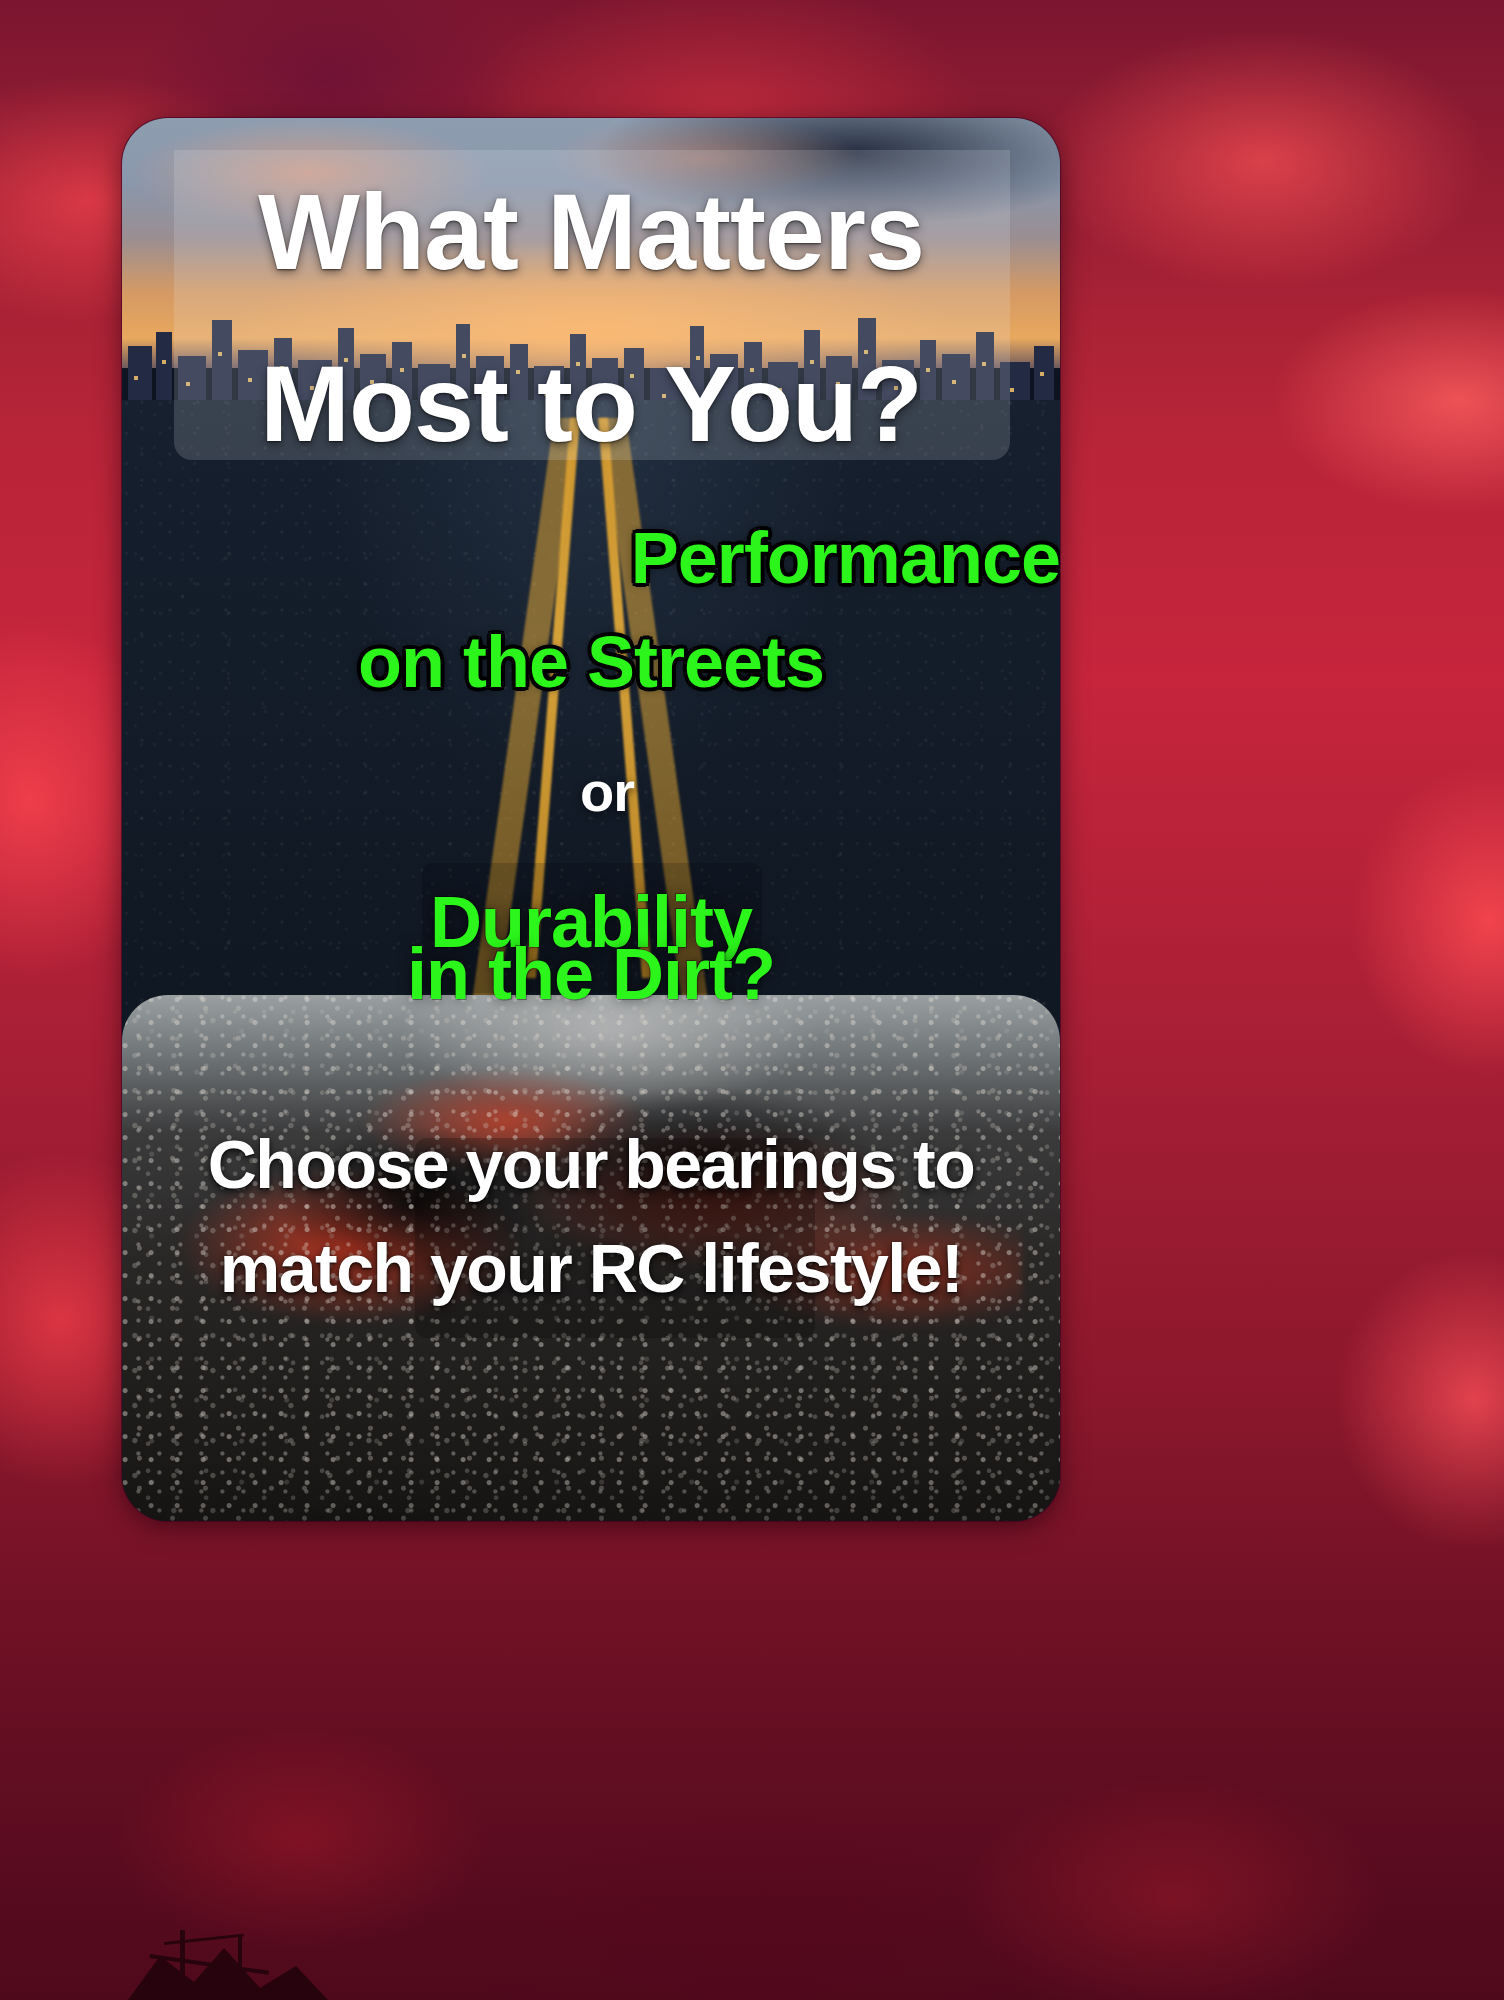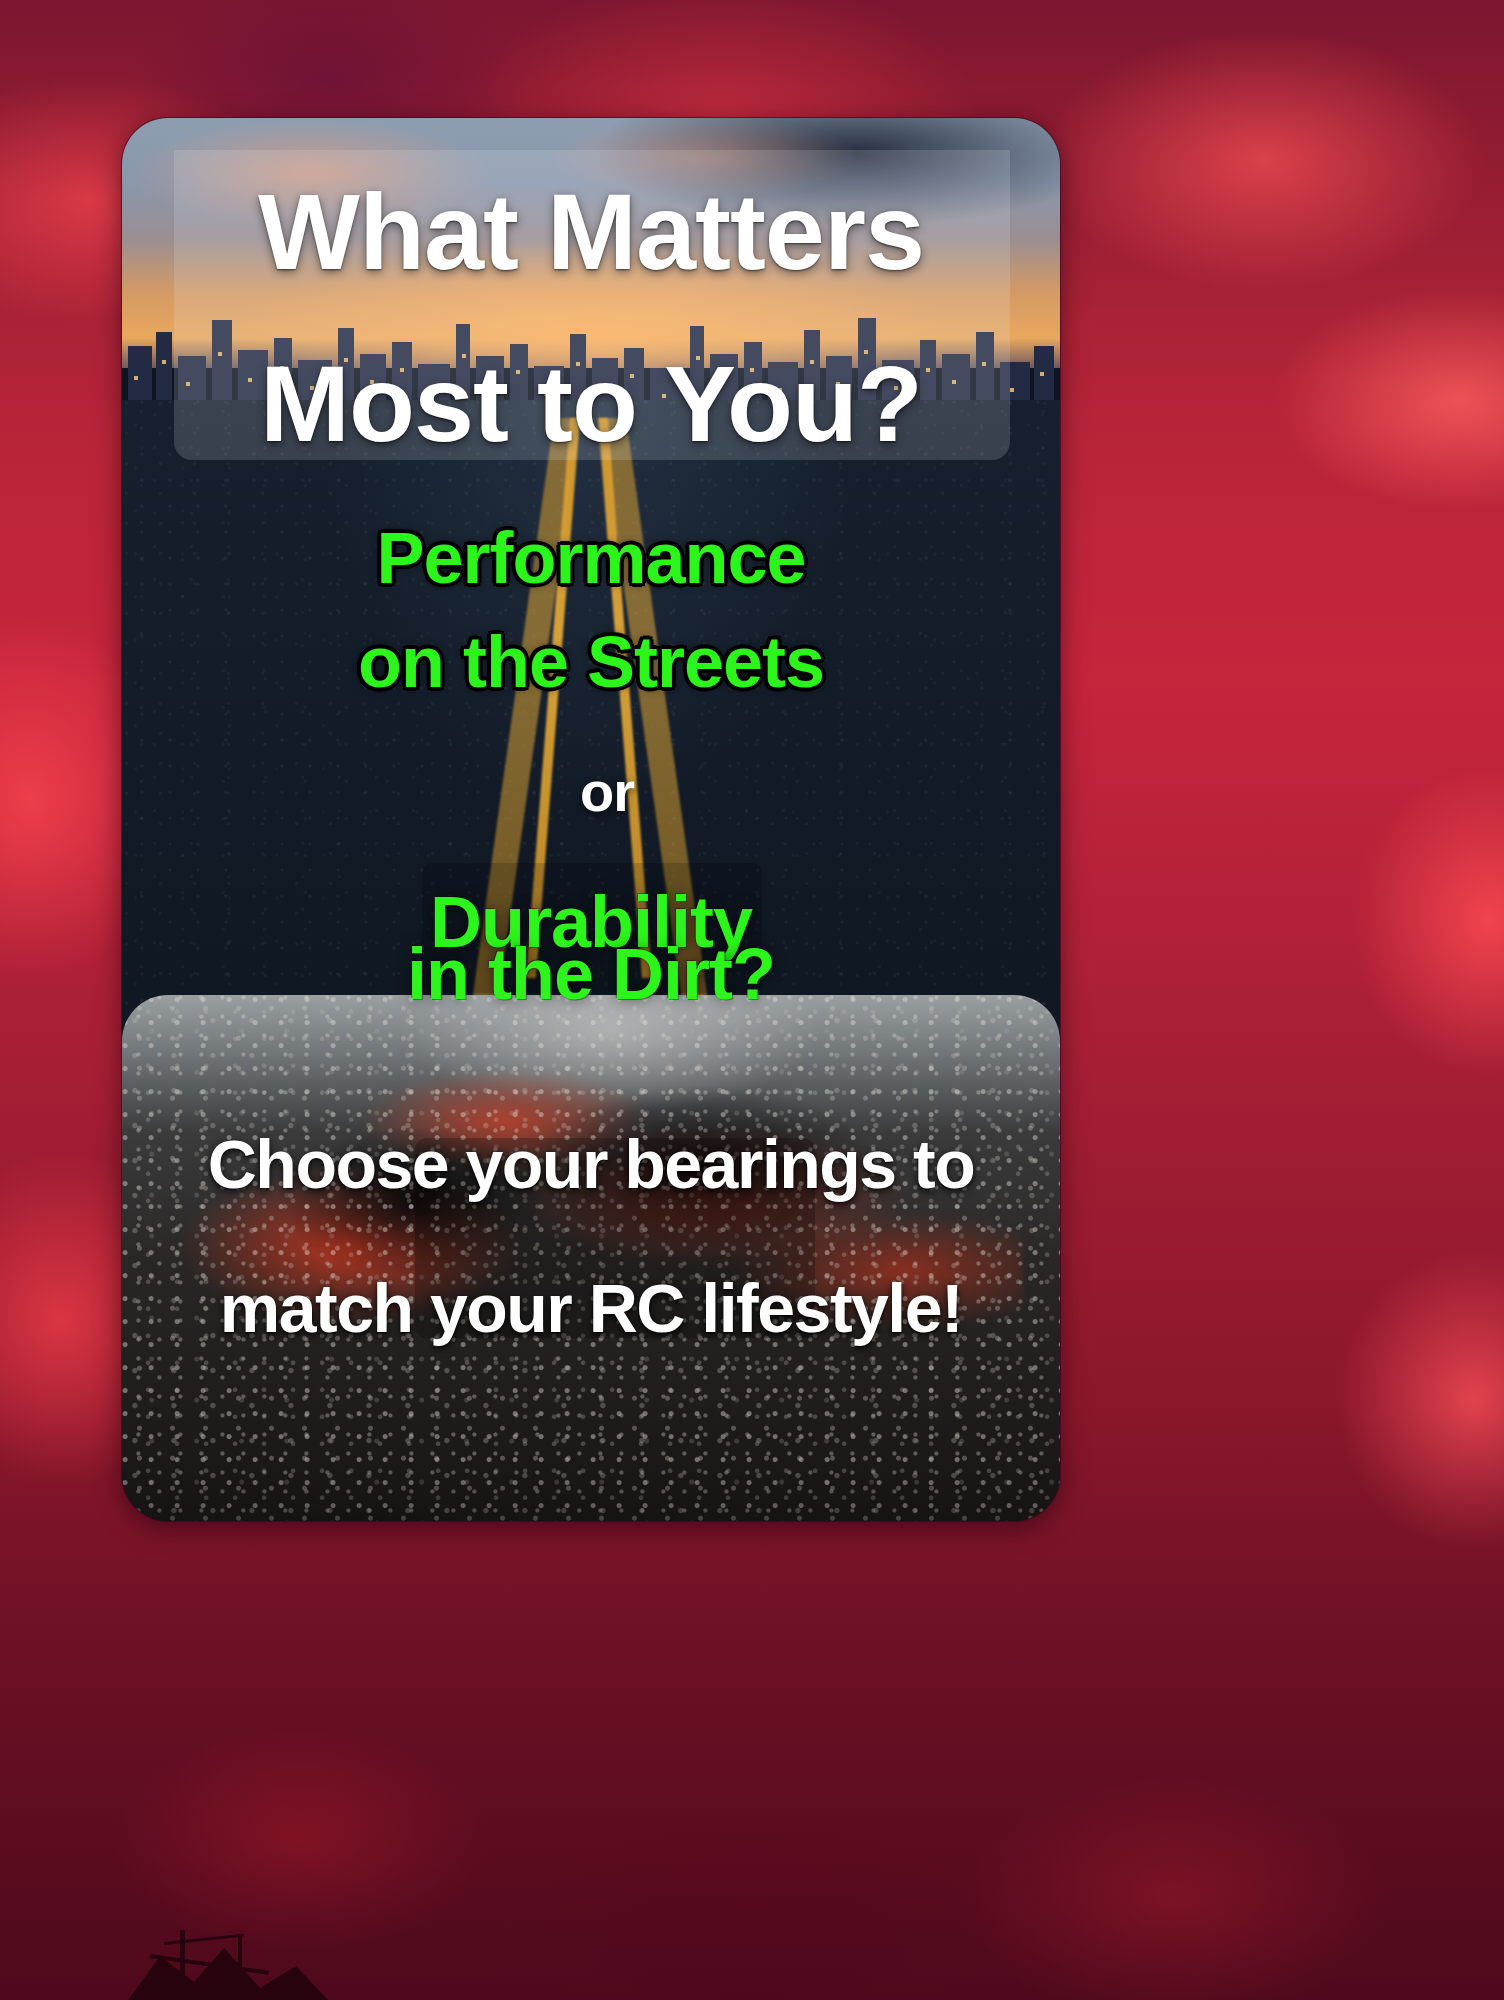--- a/index.html
+++ b/index.html
@@ -168,27 +168,27 @@
     padding-left:32px;
   }
   .cta{
     color:#ffffff; font-size:68px; font-weight:700; letter-spacing:-1.5px;
     text-shadow:0 3px 9px rgba(0,0,0,.75), 0 1px 2px rgba(0,0,0,.8);
   }
 
   
   #l1{ top:60px;  }
   #l2{ top:232px; }
-  #g1{ top:404px; }
+  #g1{ top:404px;text-align:right; }
   #g2{ top:508px; }
   #orL{ top:646px; }
   #g3{ top:760px;margin-top:8px; }
   #g4{ top:820px; }
   #c1{ top:1012px; }
-  #c2{ top:1156px;text-align:center; }
+  #c2{ top:1116px;text-align:center; }
 
   
   #emoji{
     position:absolute; left:50%; transform:translateX(-50%);
     top:1580px; width:150px; height:130px;
   }
 </style>
 </head>
 <body>
 

